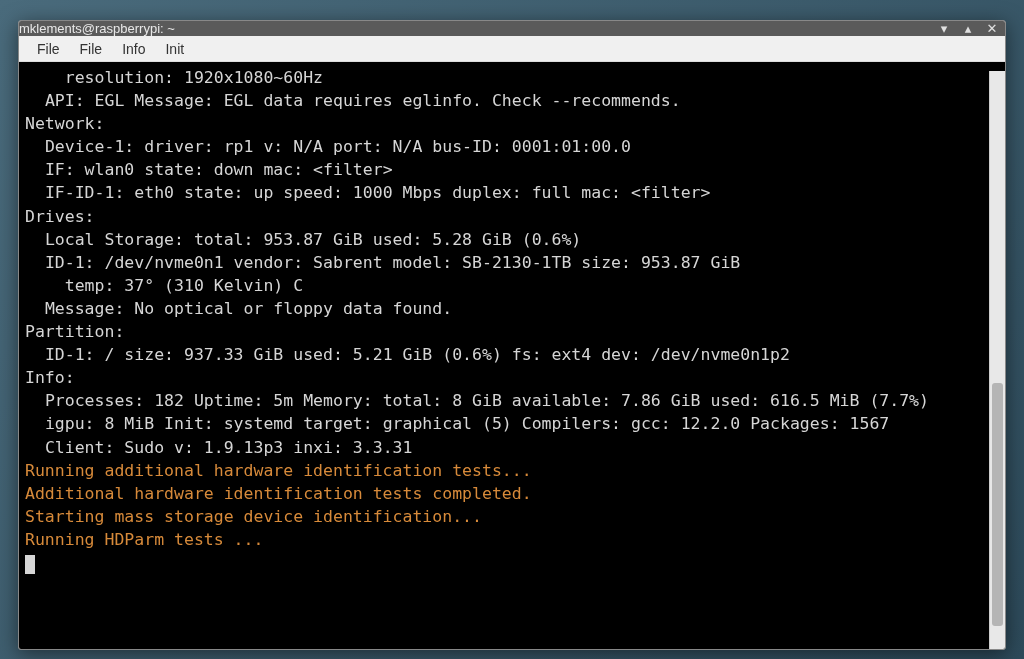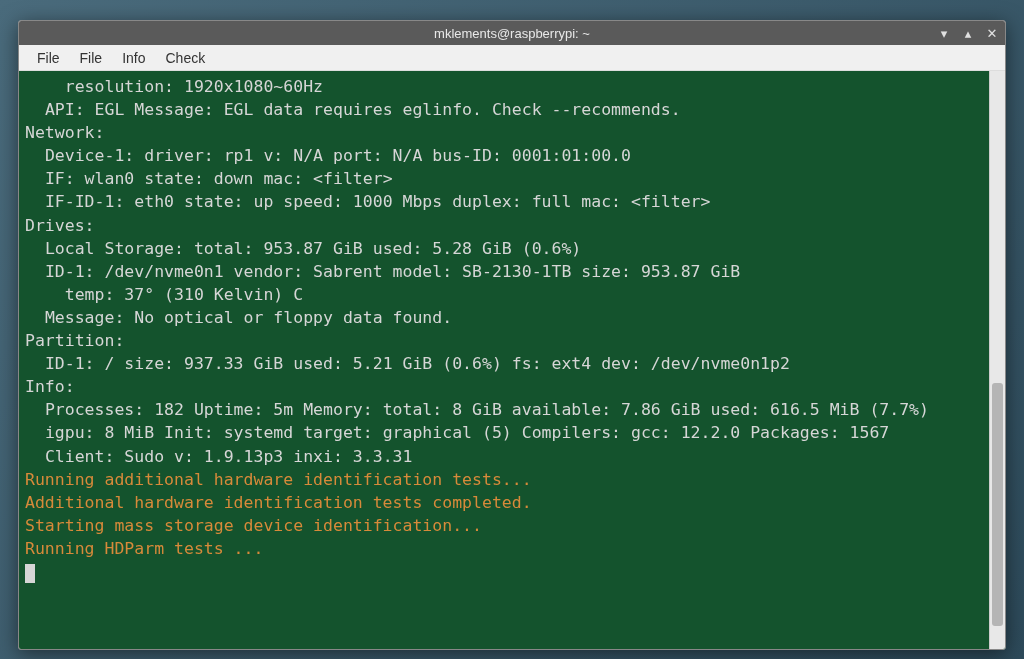--- a/index.html
+++ b/index.html
@@ -21,24 +21,23 @@
     border: 1px solid #888;
     box-shadow: 0 4px 20px rgba(0,0,0,0.5);
     display: flex;
     flex-direction: column;
     border-radius: 3px;
     overflow: hidden;
   }
   .titlebar {
     background: #5a5a5a;
     color: #e8e8e8;
-    height: 24px;
+    height: 15px;
     display: flex;
     align-items: center;
-    justify-content: center;
     position: relative;
     font-size: 13px;
   }
   .titlebar-text {
     text-align: center;
   }
   .window-controls {
     position: absolute;
     right: 6px;
     display: flex;
@@ -61,21 +60,21 @@
     border-bottom: 1px solid #ddd;
     font-size: 14px;
     color: #333;
   }
   .menubar .menu-item {
     padding: 10px 10px;
     cursor: pointer;
   }
   .terminal {
     flex: 1;
-    background: #14532d;
+    background: #000000;
     color: #d6d6d6;
     font-family: "DejaVu Sans Mono", "Liberation Mono", Consolas, monospace;
     font-size: 16.5px;
     line-height: 1.4;
     padding: 4px 6px;
     overflow: hidden;
     position: relative;
     white-space: pre-wrap;
     word-break: break-all;
   }
@@ -116,19 +115,19 @@
     <div class="window-controls">
       <span>▾</span>
       <span>▴</span>
       <span>✕</span>
     </div>
   </div>
   <div class="menubar">
     <div class="menu-item">File</div>
     <div class="menu-item">File</div>
     <div class="menu-item">Info</div>
-    <div class="menu-item">Check</div>
+    <div class="menu-item">Init</div>
   </div>
   <div class="terminal"><span class="term-line">    resolution: 1920x1080~60Hz</span><span class="term-line">  API: EGL Message: EGL data requires eglinfo. Check --recommends.</span><span class="term-line">Network:</span><span class="term-line">  Device-1: driver: rp1 v: N/A port: N/A bus-ID: 0001:01:00.0</span><span class="term-line">  IF: wlan0 state: down mac: &lt;filter&gt;</span><span class="term-line">  IF-ID-1: eth0 state: up speed: 1000 Mbps duplex: full mac: &lt;filter&gt;</span><span class="term-line">Drives:</span><span class="term-line">  Local Storage: total: 953.87 GiB used: 5.28 GiB (0.6%)</span><span class="term-line">  ID-1: /dev/nvme0n1 vendor: Sabrent model: SB-2130-1TB size: 953.87 GiB</span><span class="term-line">    temp: 37° (310 Kelvin) C</span><span class="term-line">  Message: No optical or floppy data found.</span><span class="term-line">Partition:</span><span class="term-line">  ID-1: / size: 937.33 GiB used: 5.21 GiB (0.6%) fs: ext4 dev: /dev/nvme0n1p2</span><span class="term-line">Info:</span><span class="term-line">  Processes: 182 Uptime: 5m Memory: total: 8 GiB available: 7.86 GiB used: 616.5 MiB (7.7%)</span><span class="term-line">  igpu: 8 MiB Init: systemd target: graphical (5) Compilers: gcc: 12.2.0 Packages: 1567</span><span class="term-line">  Client: Sudo v: 1.9.13p3 inxi: 3.3.31</span><span class="term-line orange">Running additional hardware identification tests...</span><span class="term-line orange">Additional hardware identification tests completed.</span><span class="term-line orange">Starting mass storage device identification...</span><span class="term-line orange">Running HDParm tests ...</span><span class="cursor"></span></div>
   <div class="scrollbar">
     <div class="scroll-thumb"></div>
   </div>
 </div>
 
 </body></html>

